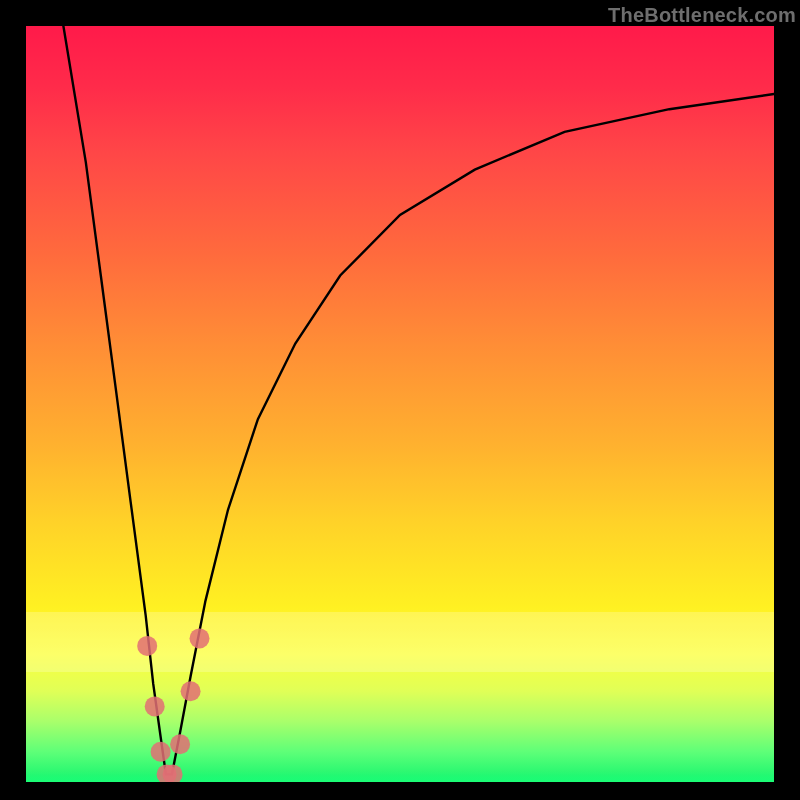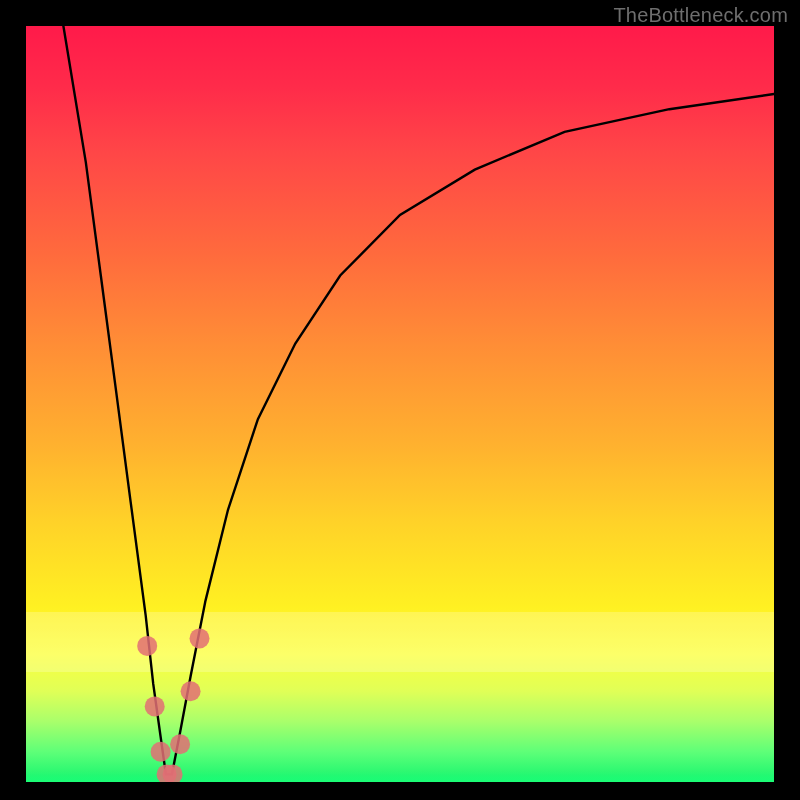--- a/index.html
+++ b/index.html
@@ -47,23 +47,23 @@
   }
   .pale-band {
     position: absolute;
     left: 0;
     width: 100%;
     background: rgba(255,255,255,0.22);
   }
   .attr {
     position: absolute;
     top: 4px;
-    right: 12px;
+    right: 4px;
     font-size: 20px;
-    font-weight: 400;
+    font-weight: 700;
     letter-spacing: 0.2px;
     color: #6e6e6e;
   }
   .curve-svg {
     position: absolute;
     left: 0; top: 0;
     width: 100%;
     height: 100%;
   }
   .gbar {

